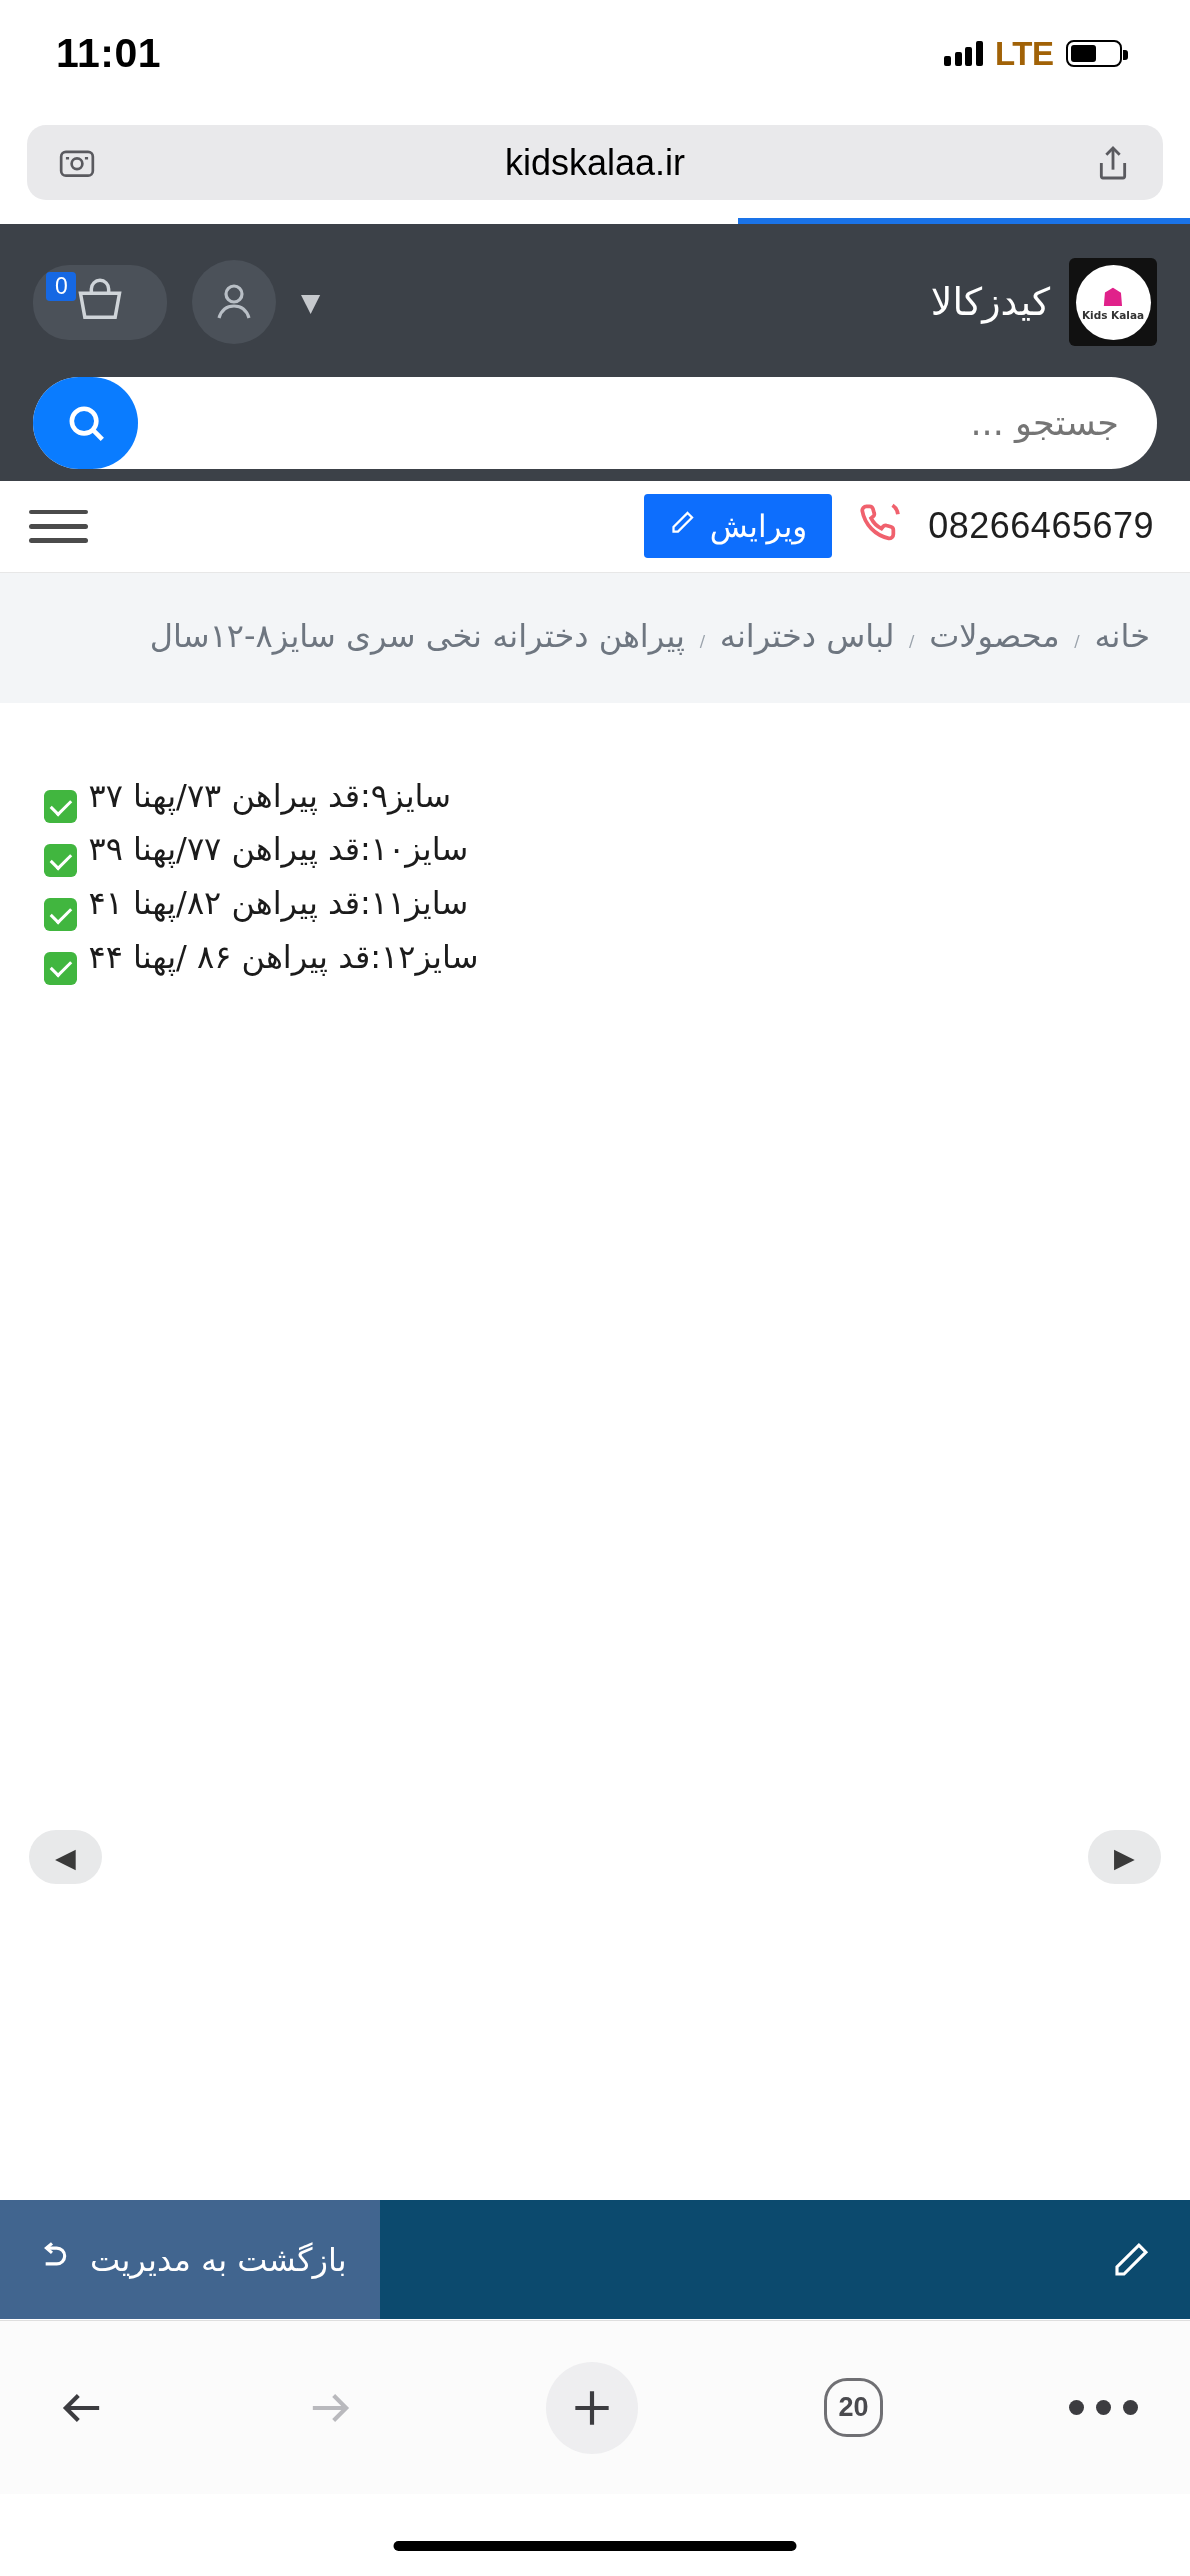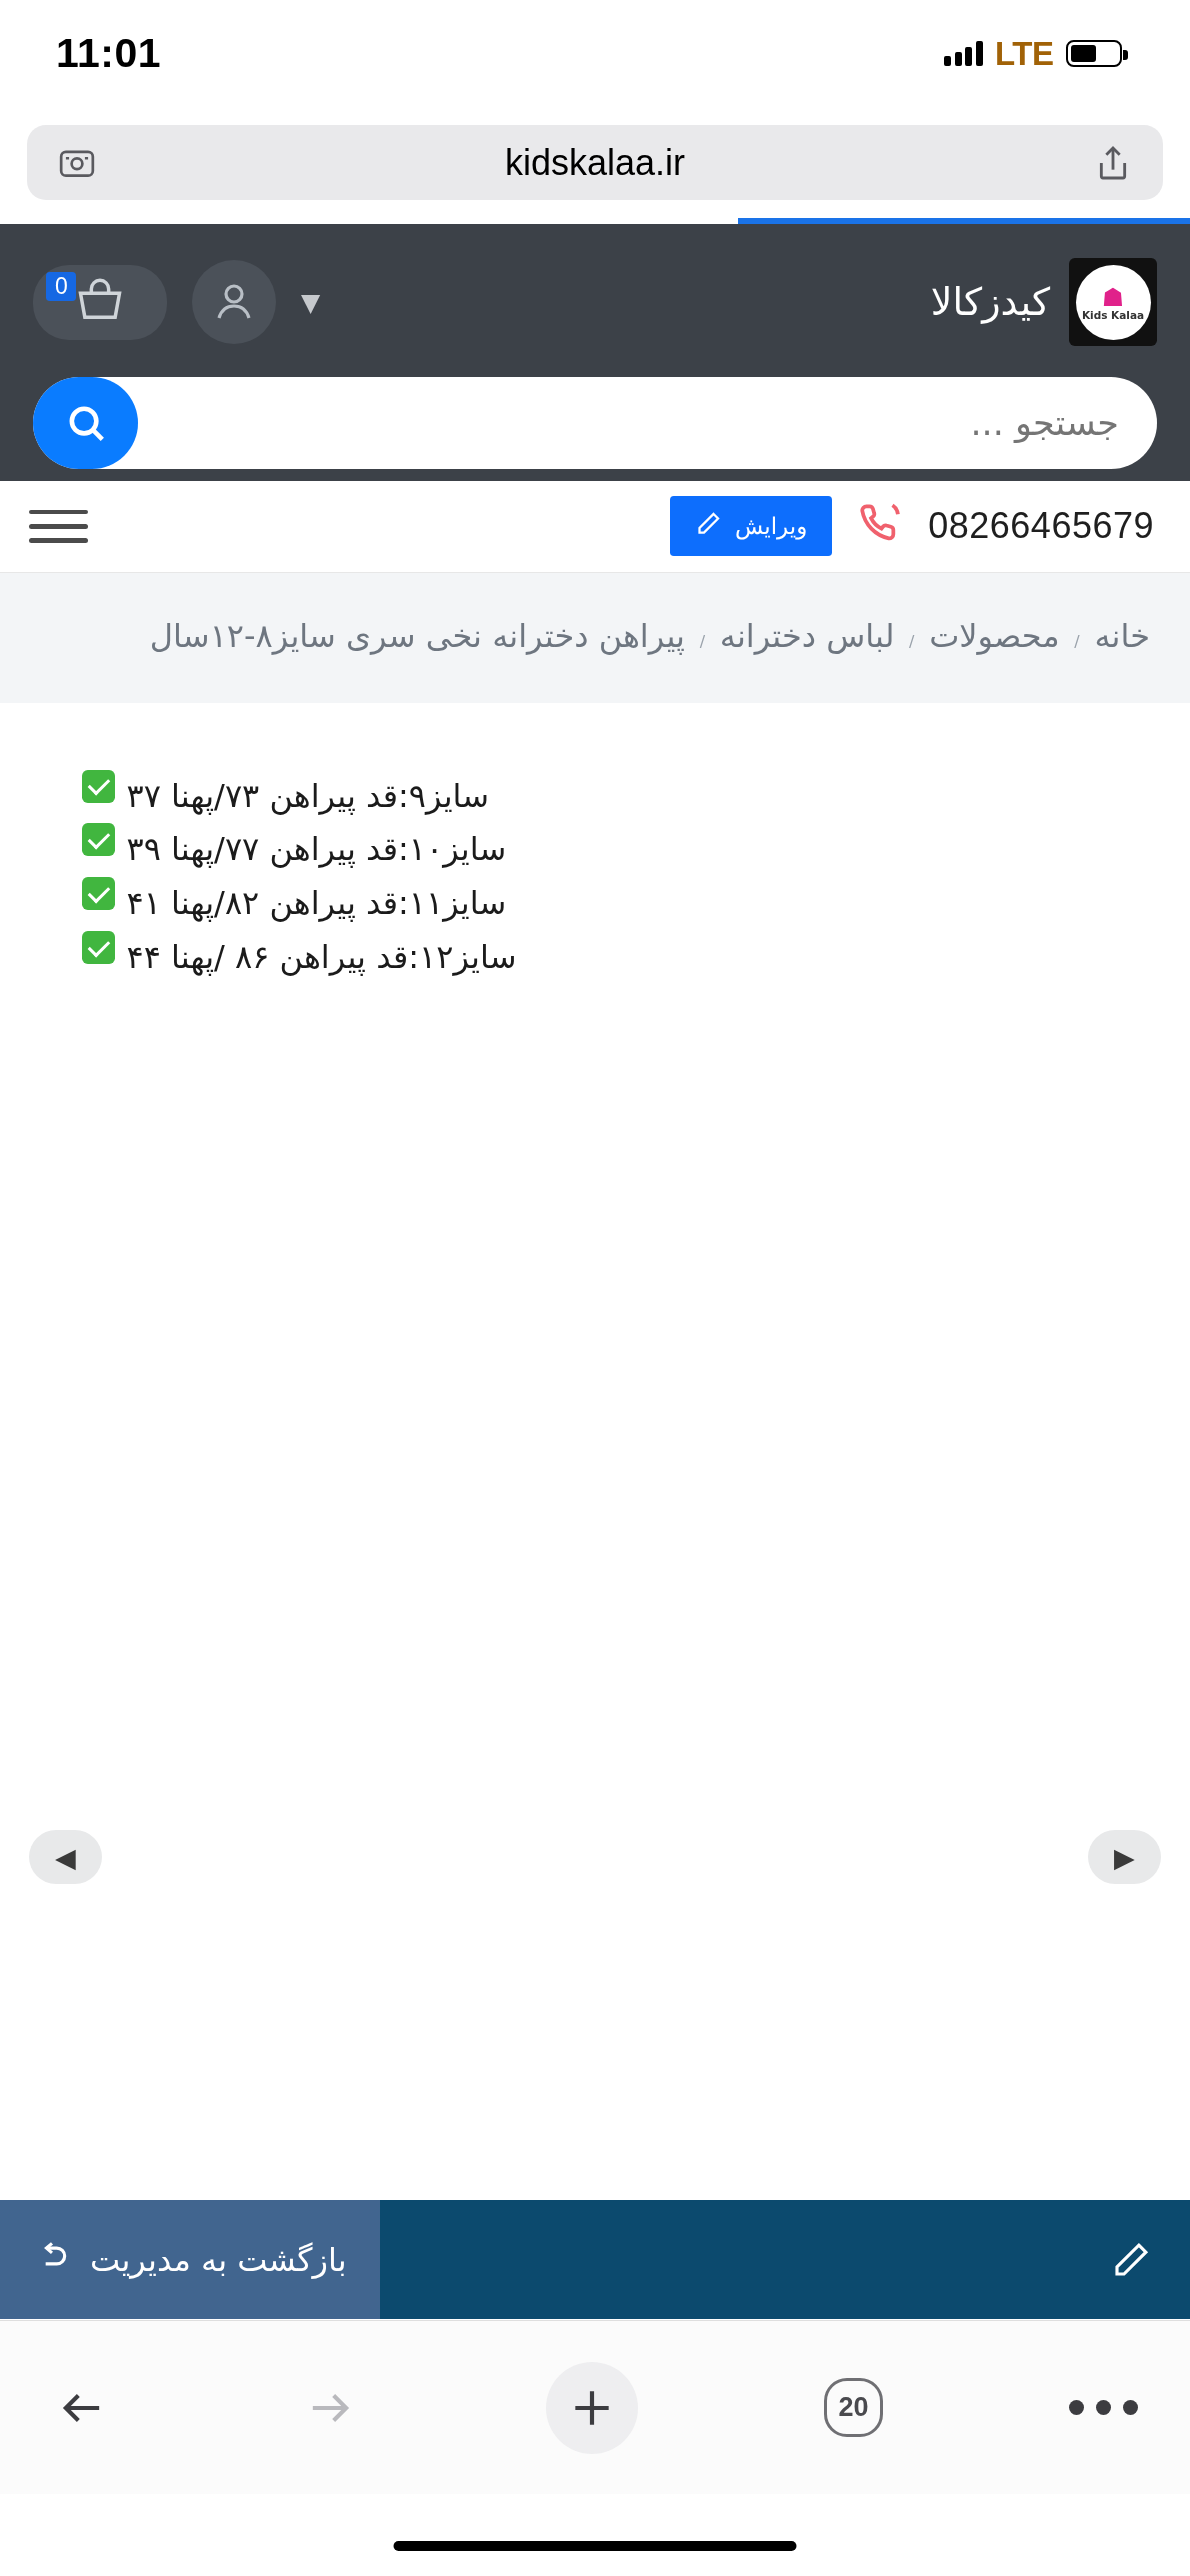--- a/index.html
+++ b/index.html
@@ -216,21 +216,21 @@
   .adminbar-right { display: flex; align-items: center; gap: 23px; }
   .phone-num {
     font-size: 36px;
     color: #1f1f1f;
     font-family: "Liberation Sans", sans-serif;
     letter-spacing: 0.5px;
   }
   .edit-btn {
     background: #0d6efd;
     color: #fff;
-    font-size: 23px;
+    font-size: 31px;
     border: none;
     border-radius: 3.8px;
     padding: 13.4px 25px;
     display: flex;
     align-items: center;
     gap: 13.4px;
   }
   .hamburger { display: flex; flex-direction: column; gap: 9.6px; }
   .hamburger i { width: 59px; height: 4.8px; background: #4b4b4b; border-radius: 2.9px; display: block; }
 
@@ -253,23 +253,22 @@
     text-align: right;
   }
   .desc-line {
     font-size: 32px;
     color: #1b1b1b;
     line-height: 1.68;
     white-space: nowrap;
     display: flex;
     flex-direction: row-reverse;
     justify-content: flex-start;
-    align-items: flex-start;
+    align-items: flex-end;
     gap: 11.5px;
-    margin-left: 38px;
   }
   .check {
     display: inline-block;
     width: 33px; height: 33px;
     background: #41b63f;
     border-radius: 5.8px;
     position: relative;
     flex: none;
   }
   .check::after {

